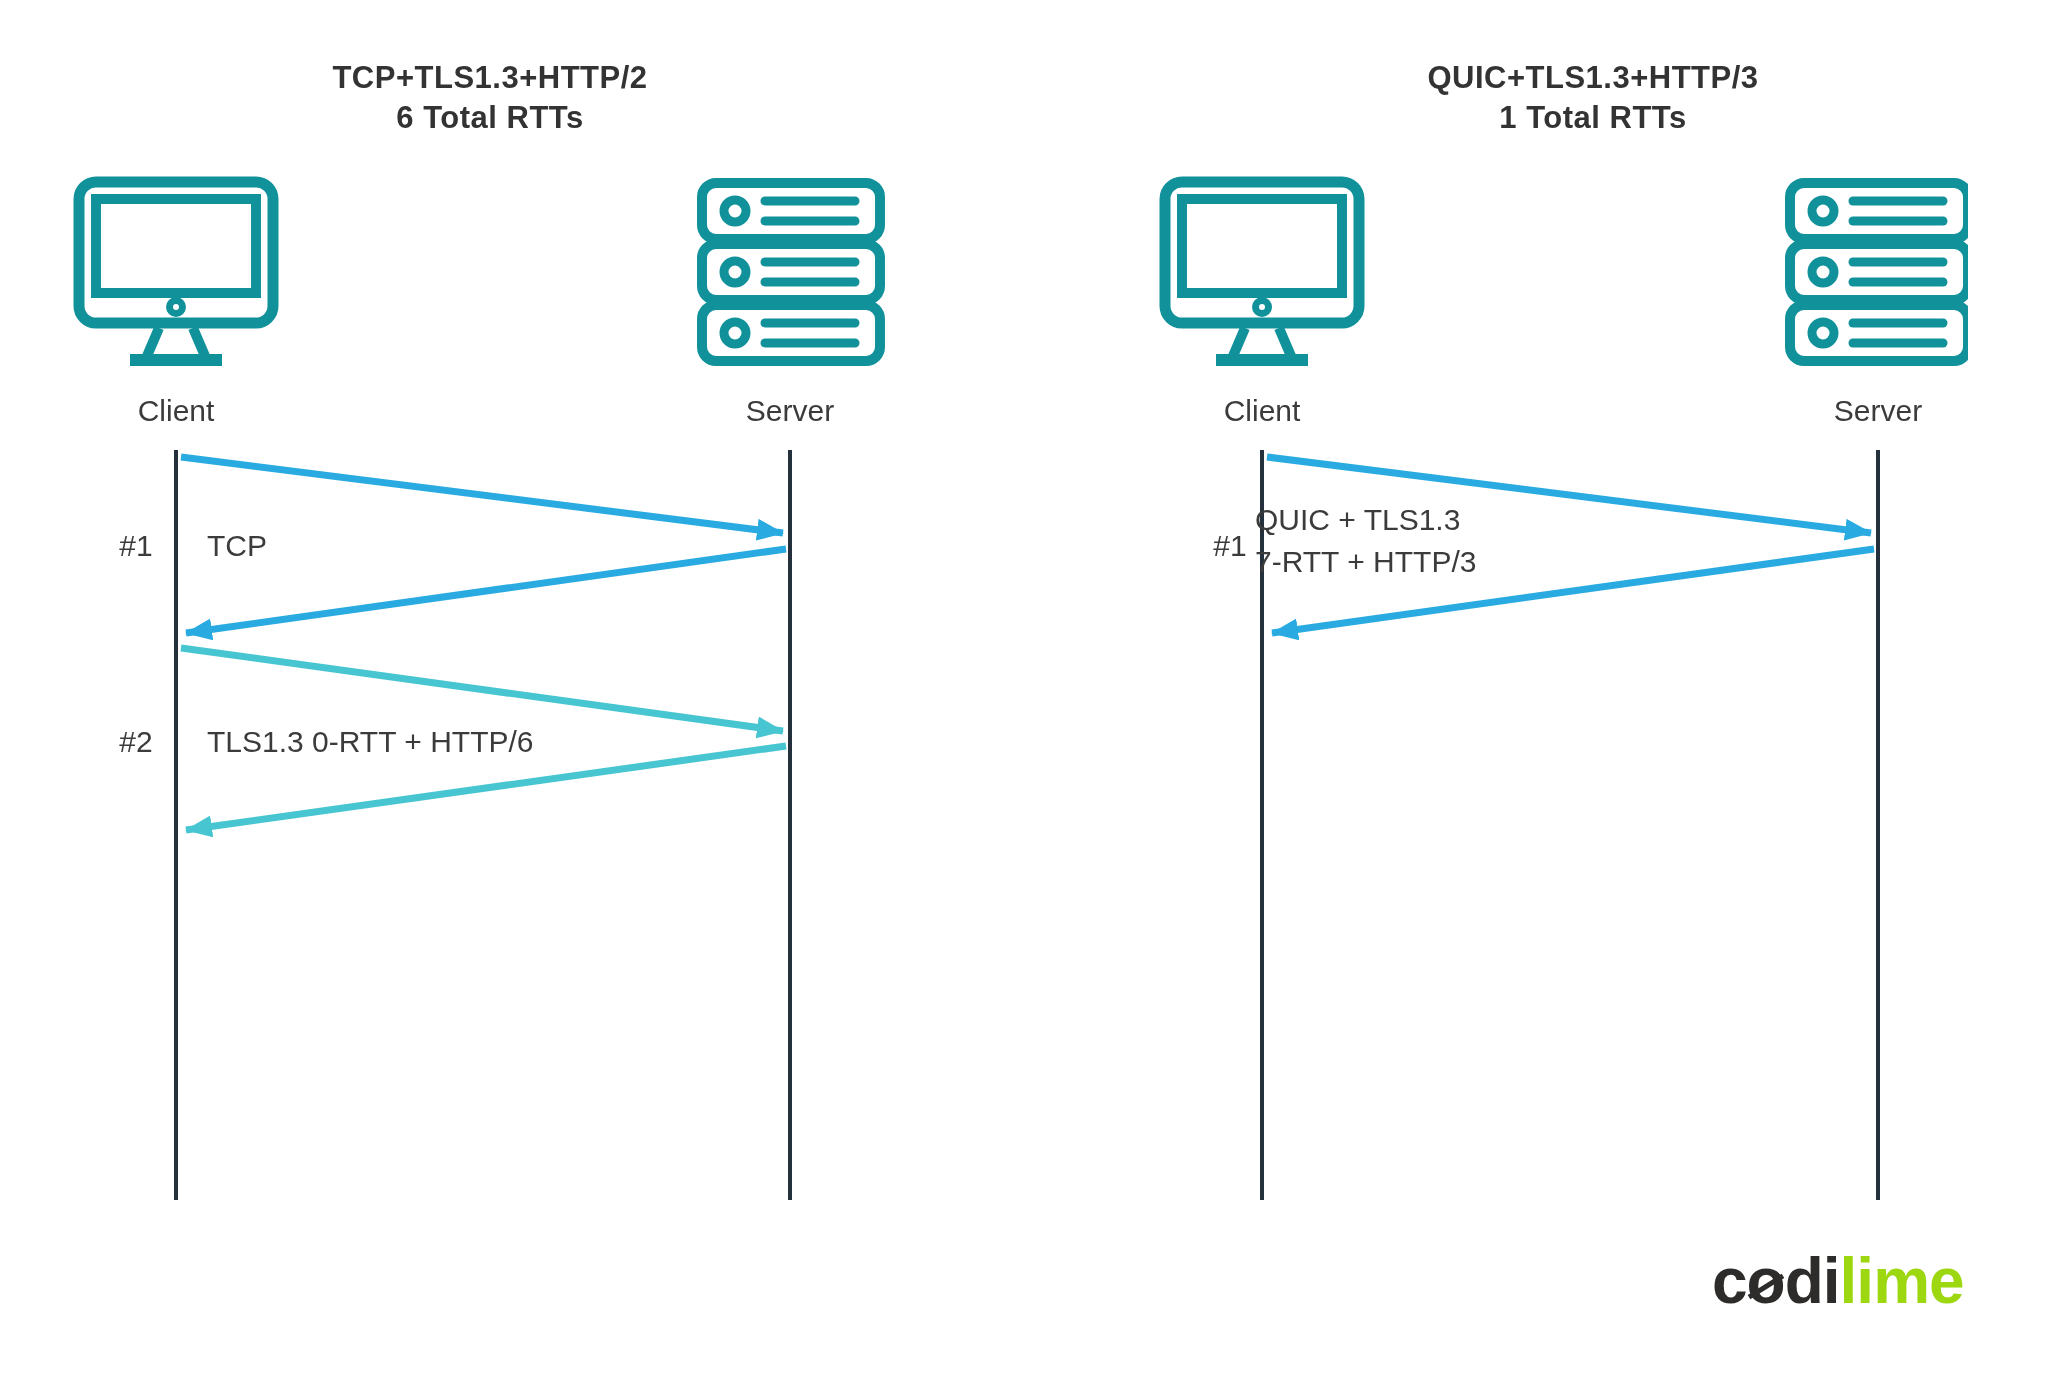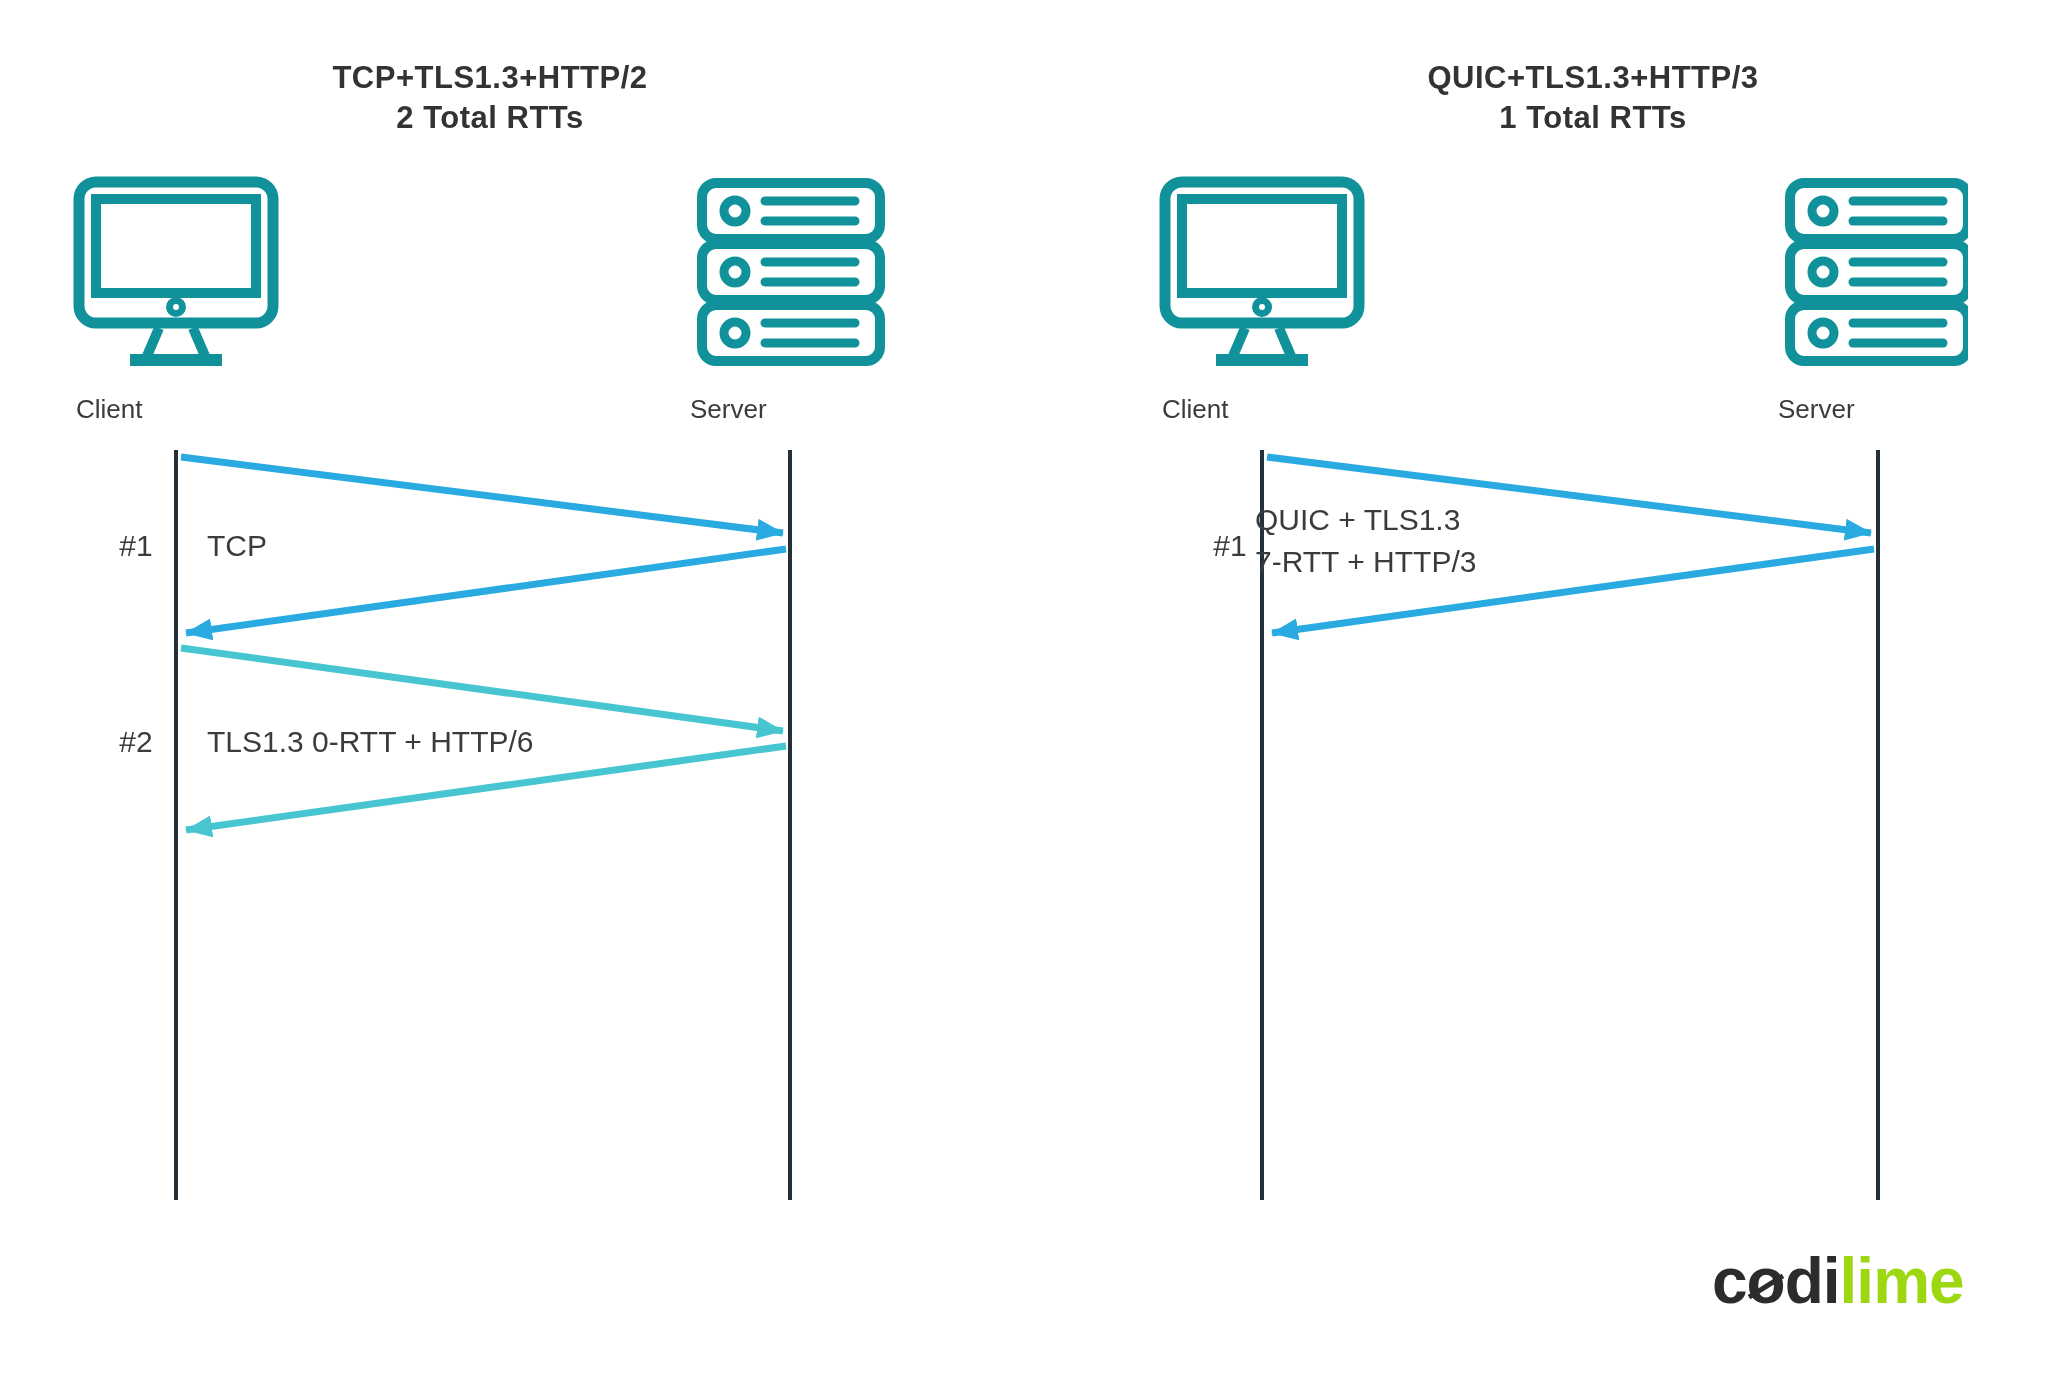--- a/index.html
+++ b/index.html
@@ -19,21 +19,22 @@
 
   .diagram-title {
     text-align: center;
     font-weight: bold;
     font-size: 31px;
     line-height: 40px;
     color: #333333;
     letter-spacing: 0.5px;
   }
   .node-label {
-    font-size: 26px;
+    text-align: center;
+    font-size: 30px;
     color: #3b3b3b;
   }
   .msg-index {
     font-size: 30px;
     color: #3b3b3b;
     text-align: center;
     width: 60px;
     line-height: 36px;
   }
   .msg-label {
@@ -83,21 +84,21 @@
     transform: rotate(-32deg);
   }
 </style>
 </head>
 <body>
 
 <div class="canvas">
 
   <div class="abs diagram-title" style="left:240px; top:58px; width:500px;">
     <div>TCP+TLS1.3+HTTP/2</div>
-    <div>2 Total RTTs</div>
+    <div>6 Total RTTs</div>
   </div>
   <div class="abs diagram-title" style="left:1343px; top:58px; width:500px;">
     <div>QUIC+TLS1.3+HTTP/3</div>
     <div>1 Total RTTs</div>
   </div>
 
   <div class="icon-box" style="left:73px; top:176px;">
     <svg width="206" height="192" viewBox="0 0 206 192">
       <g fill="none" stroke="#11929b">
         <rect x="6" y="6" width="194" height="141" rx="17" stroke-width="11"></rect>

